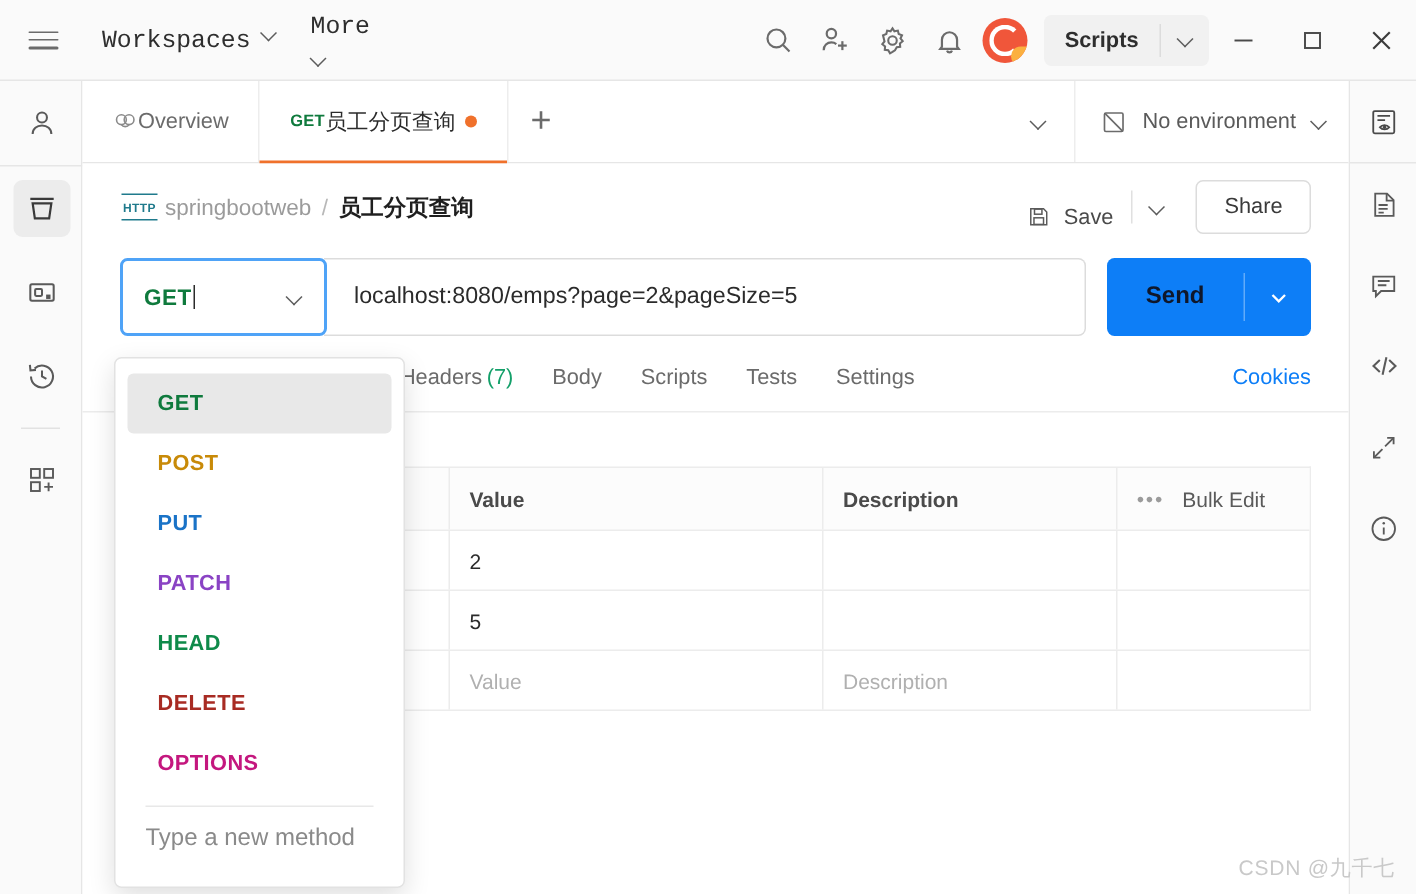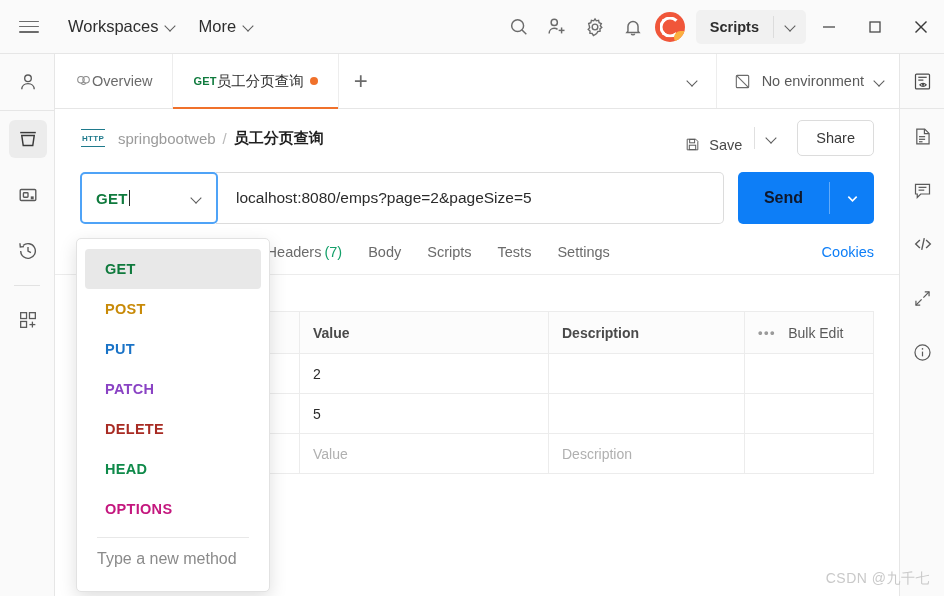--- a/index.html
+++ b/index.html
@@ -14,24 +14,24 @@
 
   
   .titlebar {
     position:absolute; top:0; left:0; width:944px; height:54px;
     background:#fafafa; border-bottom:1px solid #e6e6e6;
     display:flex; align-items:center;
   }
   .hamburger { width:26px; height:18px; margin-left:16px; display:flex; flex-direction:column; justify-content:space-between; padding:3px 3px; cursor:pointer;}
   .hamburger i { display:block; height:1.6px; background:#6b6b6b; border-radius:1px;}
   .tb-menu {
-    display:flex; align-items:center; gap:7px;
-    font-size:16.5px; color:#2e2e2e; margin-left:26px; cursor:pointer;
-  }
-  .tb-menu.more { margin-left:22px; }
+    display:flex; align-items:flex-start; gap:7px;
+    font-size:16.5px; color:#2e2e2e; margin-left:26px; cursor:pointer;font-family:Liberation Mono, monospace;
+  }
+  .tb-menu.more { margin-left:22px;flex-direction:column; }
   .chev { display:inline-block; width:11px; height:11px; position:relative; }
   .chev::after {
     content:""; position:absolute; left:1px; top:1px;
     width:7px; height:7px; border-right:1.6px solid #5c5c5c; border-bottom:1.6px solid #5c5c5c;
     transform: rotate(45deg);
   }
   .tb-right { margin-left:auto; display:flex; align-items:center; height:54px; }
   .tb-icon { width:38px; height:38px; display:flex; align-items:center; justify-content:center; cursor:pointer; }
   .logo-orb {
     width:30px; height:30px; border-radius:50%;
@@ -105,21 +105,21 @@
   .builder { position:absolute; top:109px; left:55px; width:844px; height:487px; background:#fff; }
   .breadcrumb-row { display:flex; align-items:center; height:58px; padding:0 25px 0 25px; }
   .http-badge {
     width:26px; height:20px; border:0; display:flex; align-items:center; justify-content:center;
     font-size:8px; font-weight:bold; color:#1f7a8c; letter-spacing:.3px; position:relative;
   }
   .http-badge::before, .http-badge::after {
     content:""; position:absolute; left:1px; right:1px; height:1.4px; background:#1f7a8c;
   }
   .http-badge::before { top:1px; } .http-badge::after { bottom:1px; }
-  .bc-txt { font-size:15px; color:#9b9b9b; margin-left:12px; cursor:pointer; }
+  .bc-txt { font-size:15px; color:#9b9b9b; margin-left:4px; cursor:pointer; }
   .bc-sl { font-size:15px; color:#b8b8b8; margin:0 7px; }
   .bc-cur { font-size:15px; color:#1f1f1f; font-weight:bold; }
   .bc-right { margin-left:auto; display:flex; align-items:center; gap:0; }
   .save-btn { display:flex; align-items:flex-end; gap:8px; font-size:14.5px; color:#4a4a4a; padding:0 10px; height:30px; cursor:pointer;}
   .save-div { width:1px; height:22px; background:#e0e0e0; margin:0 2px; }
   .save-caret { width:28px; height:30px; display:flex; align-items:center; justify-content:center; cursor:pointer; }
   .share-btn {
     margin-left:12px; height:36px; padding:0 18px; border:1px solid #dcdcdc; border-radius:5px;
     font-size:14.5px; color:#3a3a3a; display:flex; align-items:center; background:#fff; cursor:pointer;
   }
@@ -506,25 +506,25 @@
     </div>
     <div class="dd-item" style="color:#c88a08">
       <span>POST</span>
     </div>
     <div class="dd-item" style="color:#1a73c7">
       <span>PUT</span>
     </div>
     <div class="dd-item" style="color:#8a43c4">
       <span>PATCH</span>
     </div>
+    <div class="dd-item" style="color:#0f8a4a">
+      <span>HEAD</span>
+    </div>
     <div class="dd-item" style="color:#a82b23">
       <span>DELETE</span>
-    </div>
-    <div class="dd-item" style="color:#0f8a4a">
-      <span>HEAD</span>
     </div>
     <div class="dd-item" style="color:#c4177e">
       <span>OPTIONS</span>
     </div>
     <div class="dd-sep"></div>
     <div class="dd-newm">Type a new method</div>
   </div>
 
   <div class="watermark">CSDN @九千七</div>
 </div>

